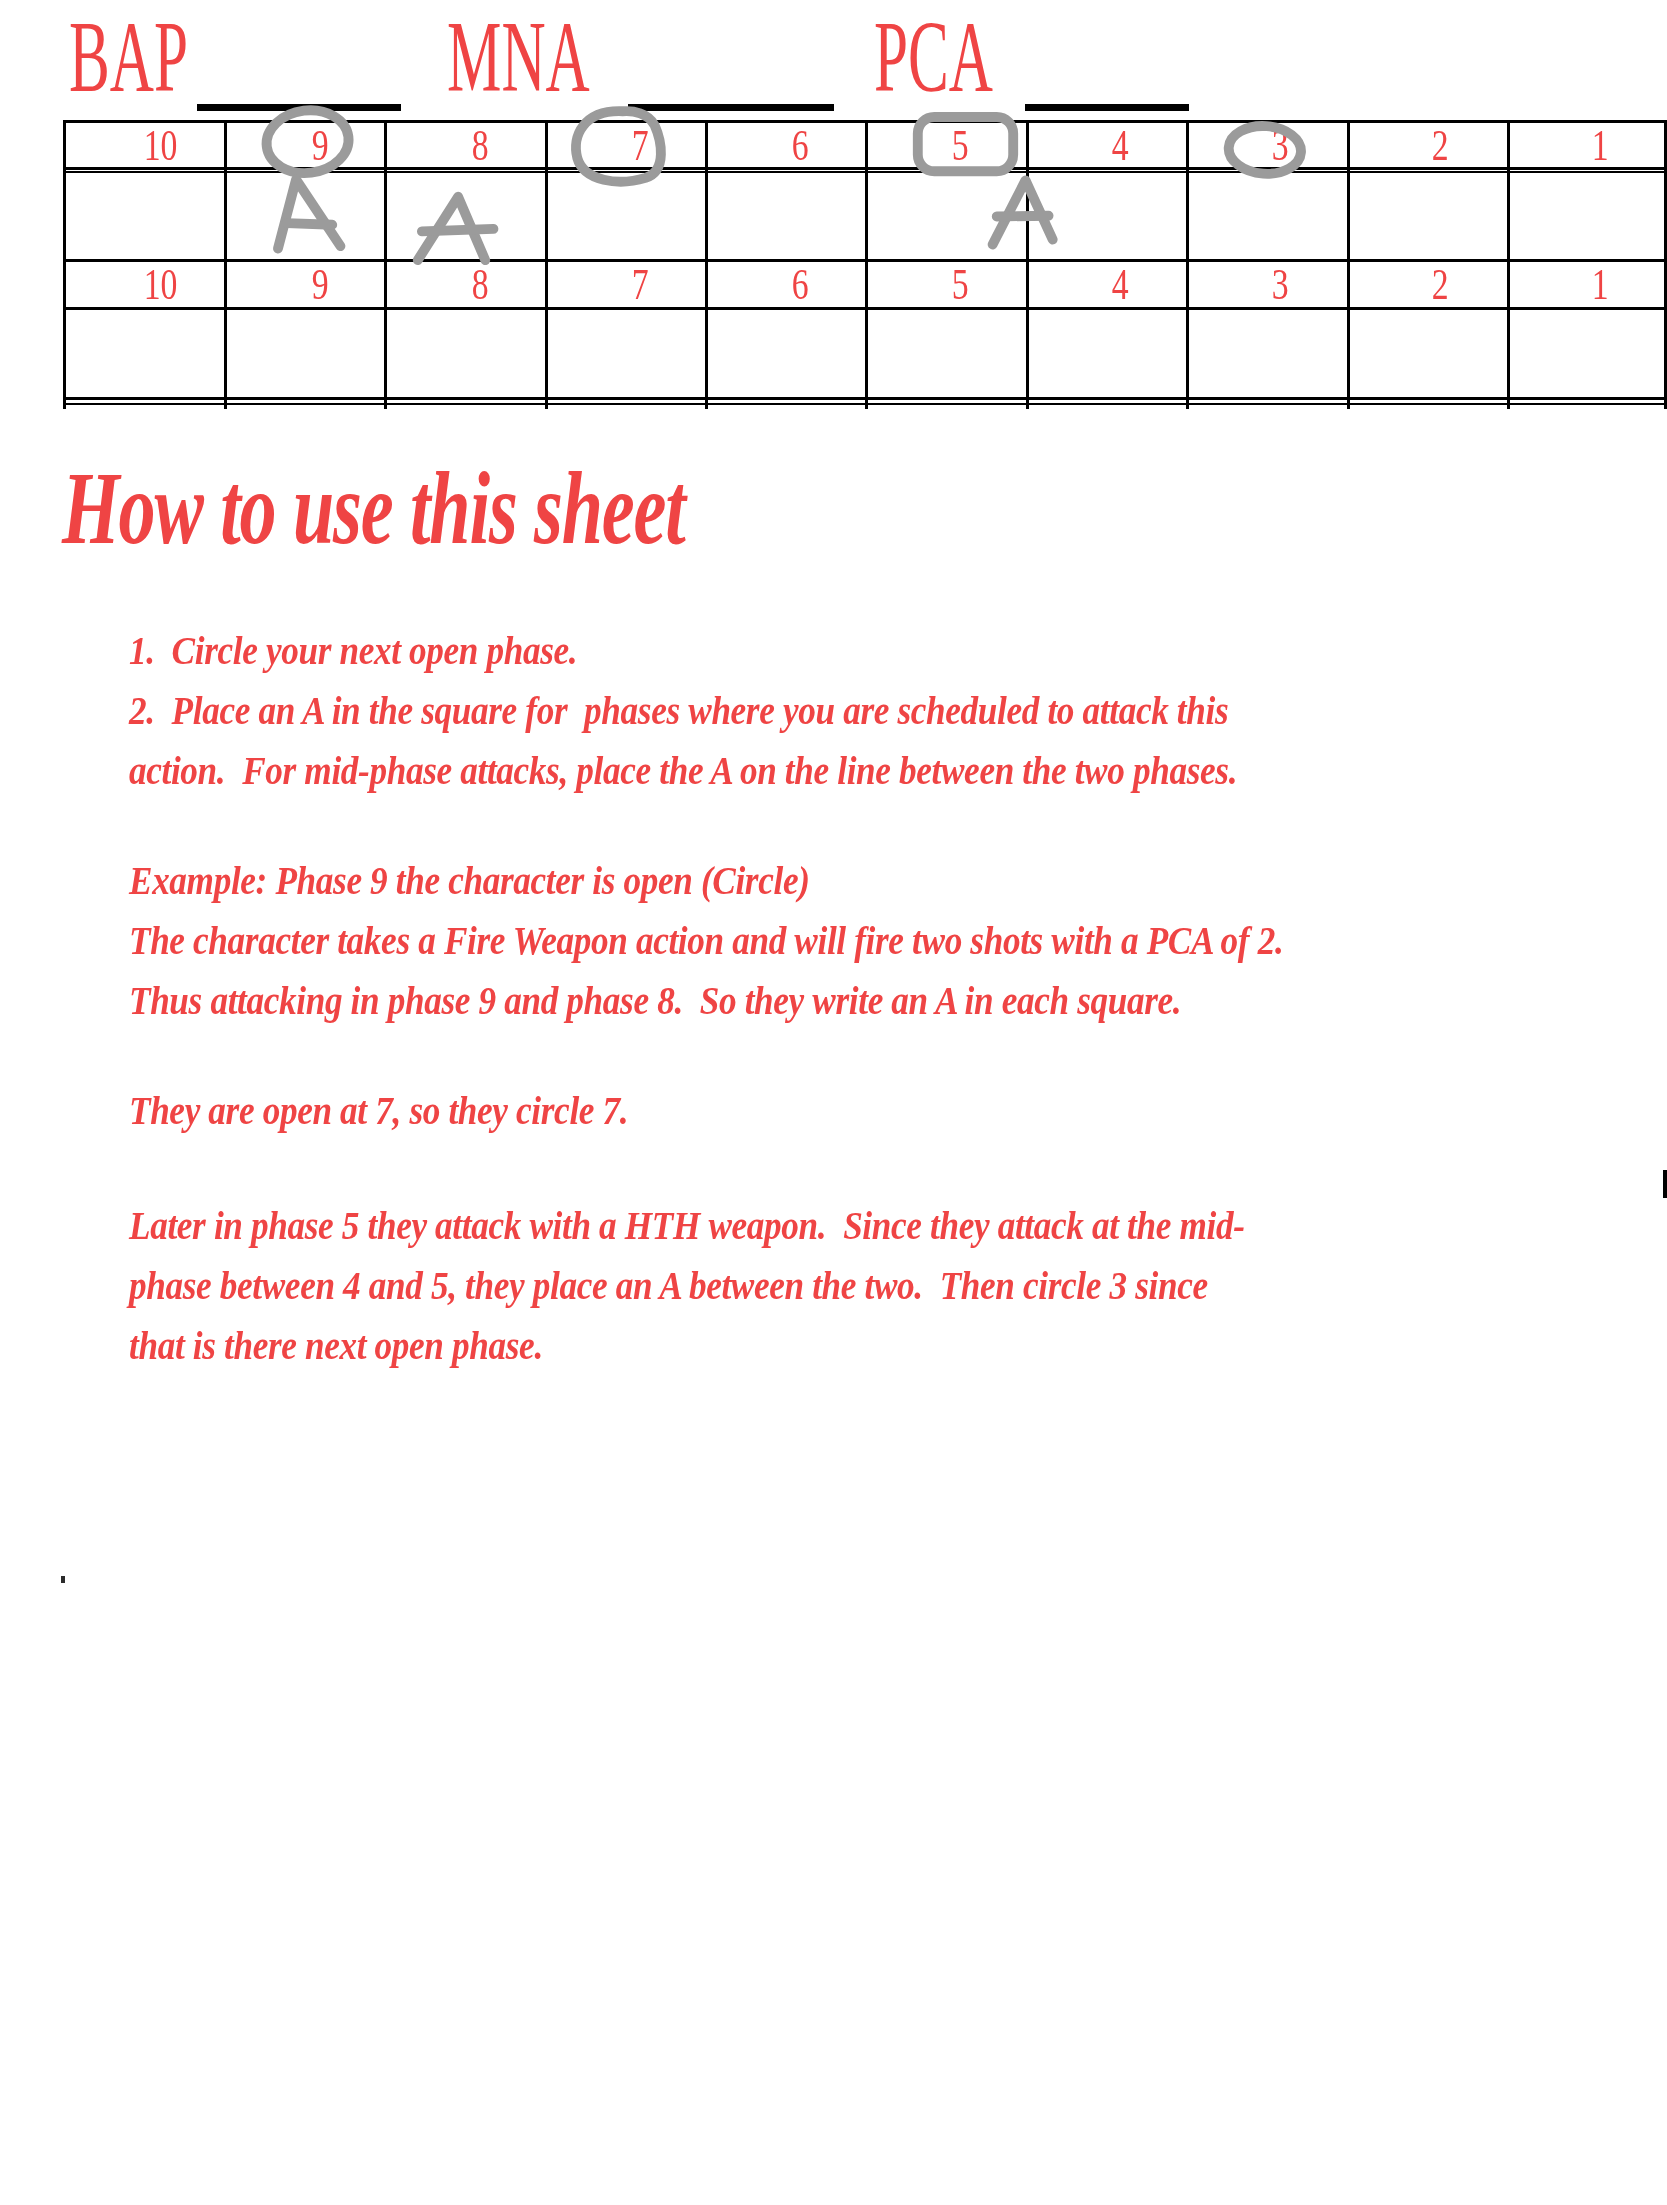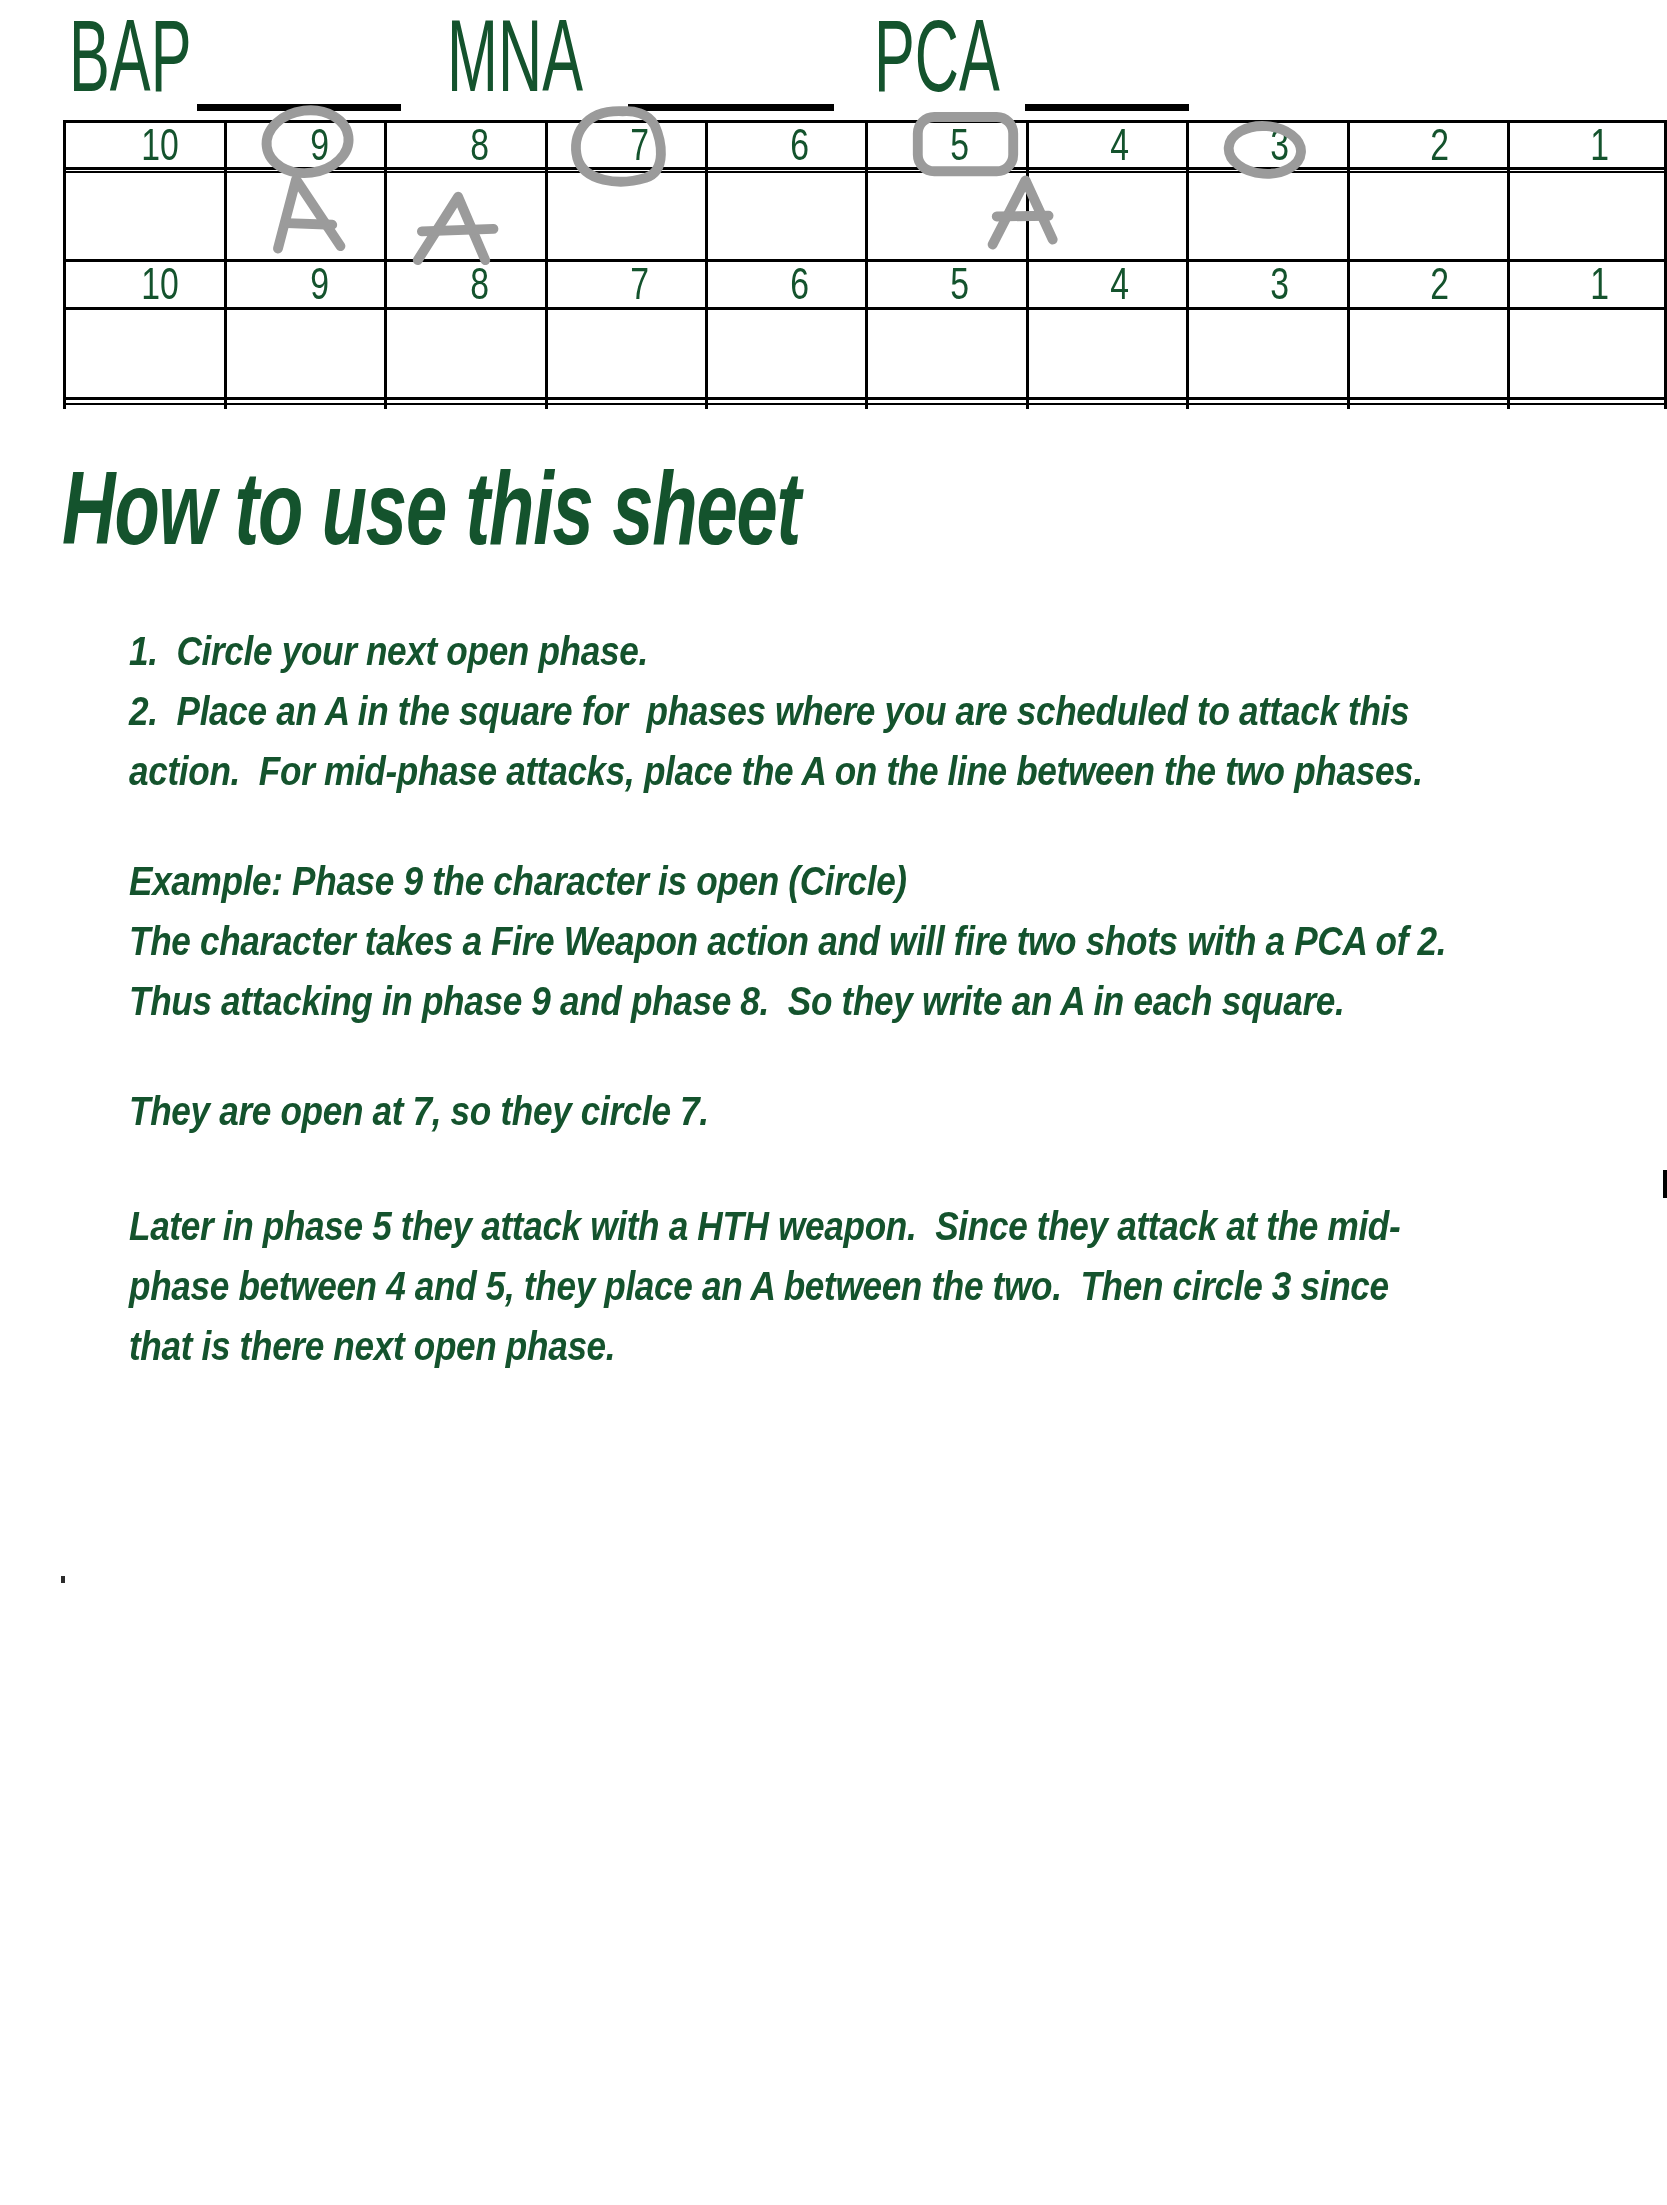--- a/index.html
+++ b/index.html
@@ -1,18 +1,18 @@
 <!DOCTYPE html>
 <html style="font-size:13px"><head>
 <meta charset="utf-8">
 <style>
   html,body{margin:0;padding:0;background:#ffffff;}
   .sheet{
     position:relative;width:1667px;height:2205px;background:#ffffff;
-    font-family:Liberation Sans, sans-serif;color:#14532d;overflow:hidden;
+    font-family:Liberation Serif, serif;color:#ef4444;overflow:hidden;
   }
   
   .hdr-label{
     position:absolute;top:3.3px;font-size:102px;line-height:1.05;
     transform:scaleX(0.60);transform-origin:left top;white-space:pre;
   }
   .hdr-blank{position:absolute;top:104px;height:6.6px;background:#000;}
   
   .hline{position:absolute;left:63px;width:1604px;background:#000;}
   .vline{position:absolute;width:2.5px;background:#000;}

